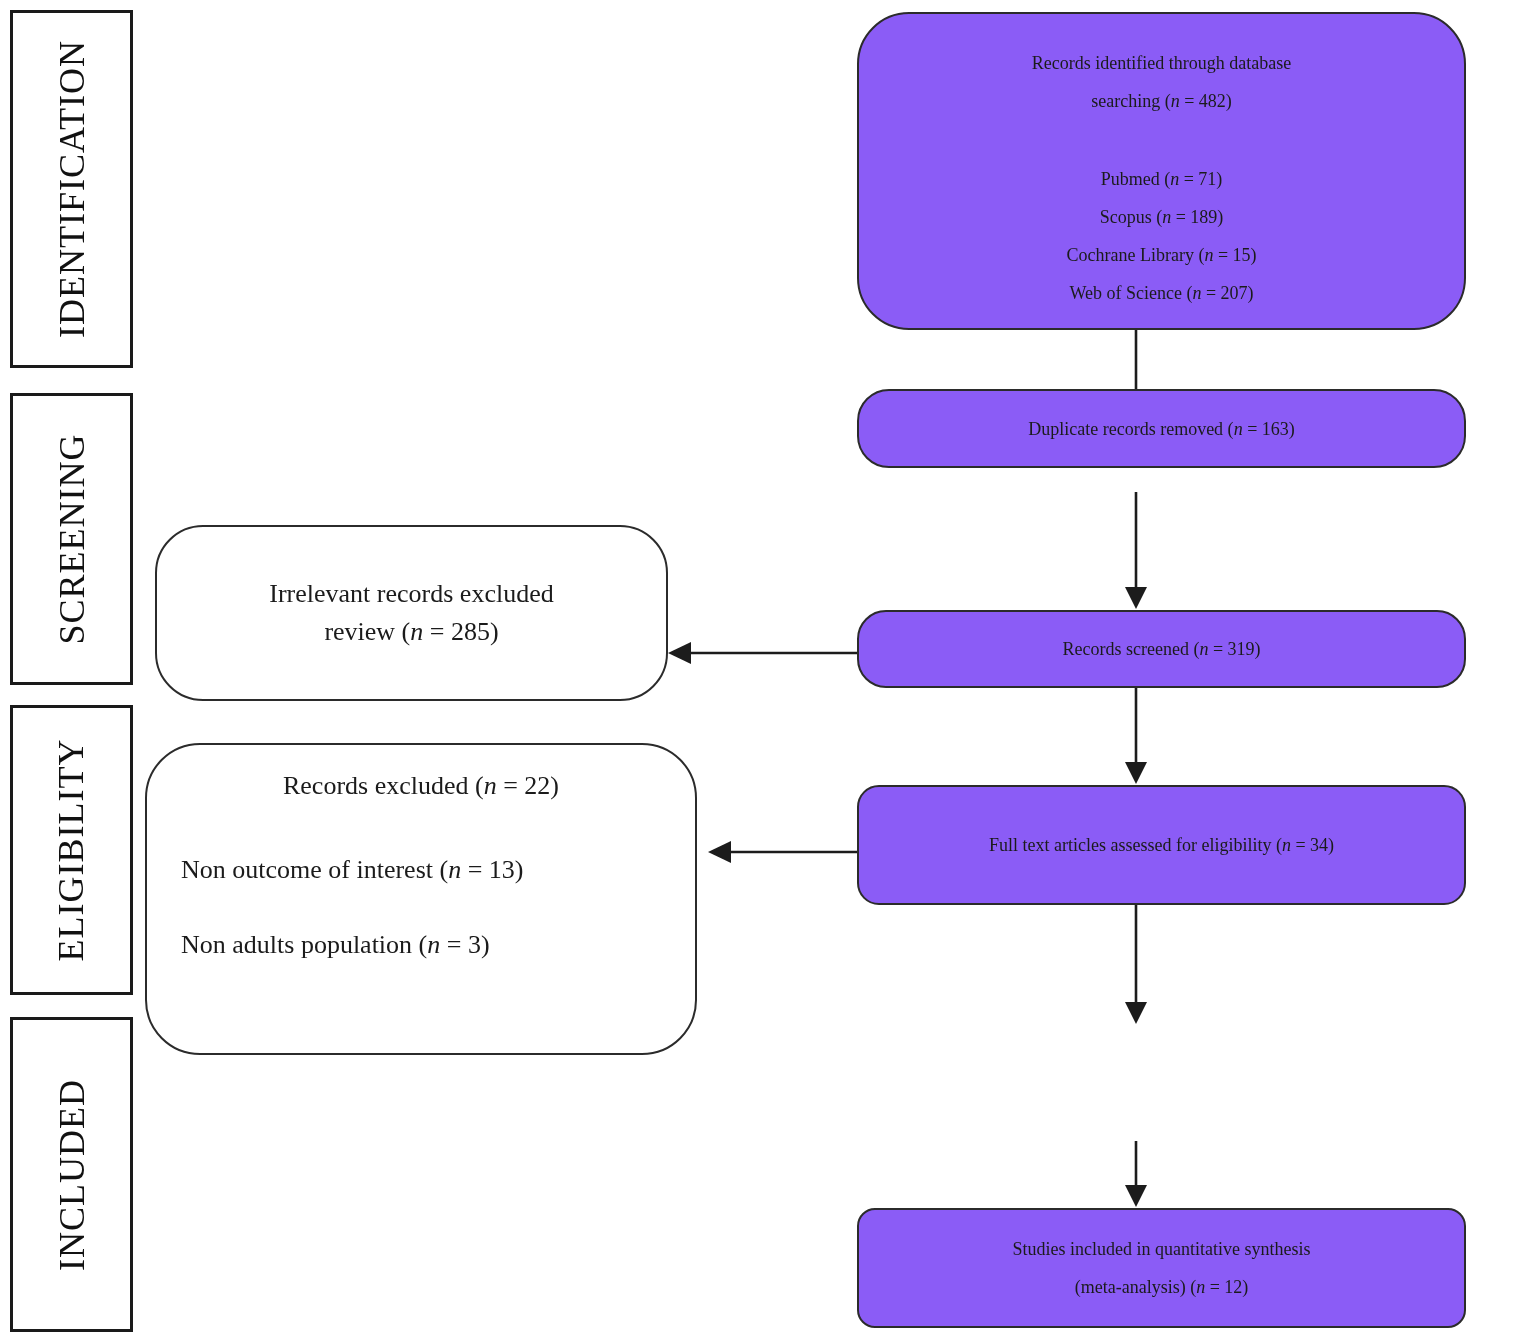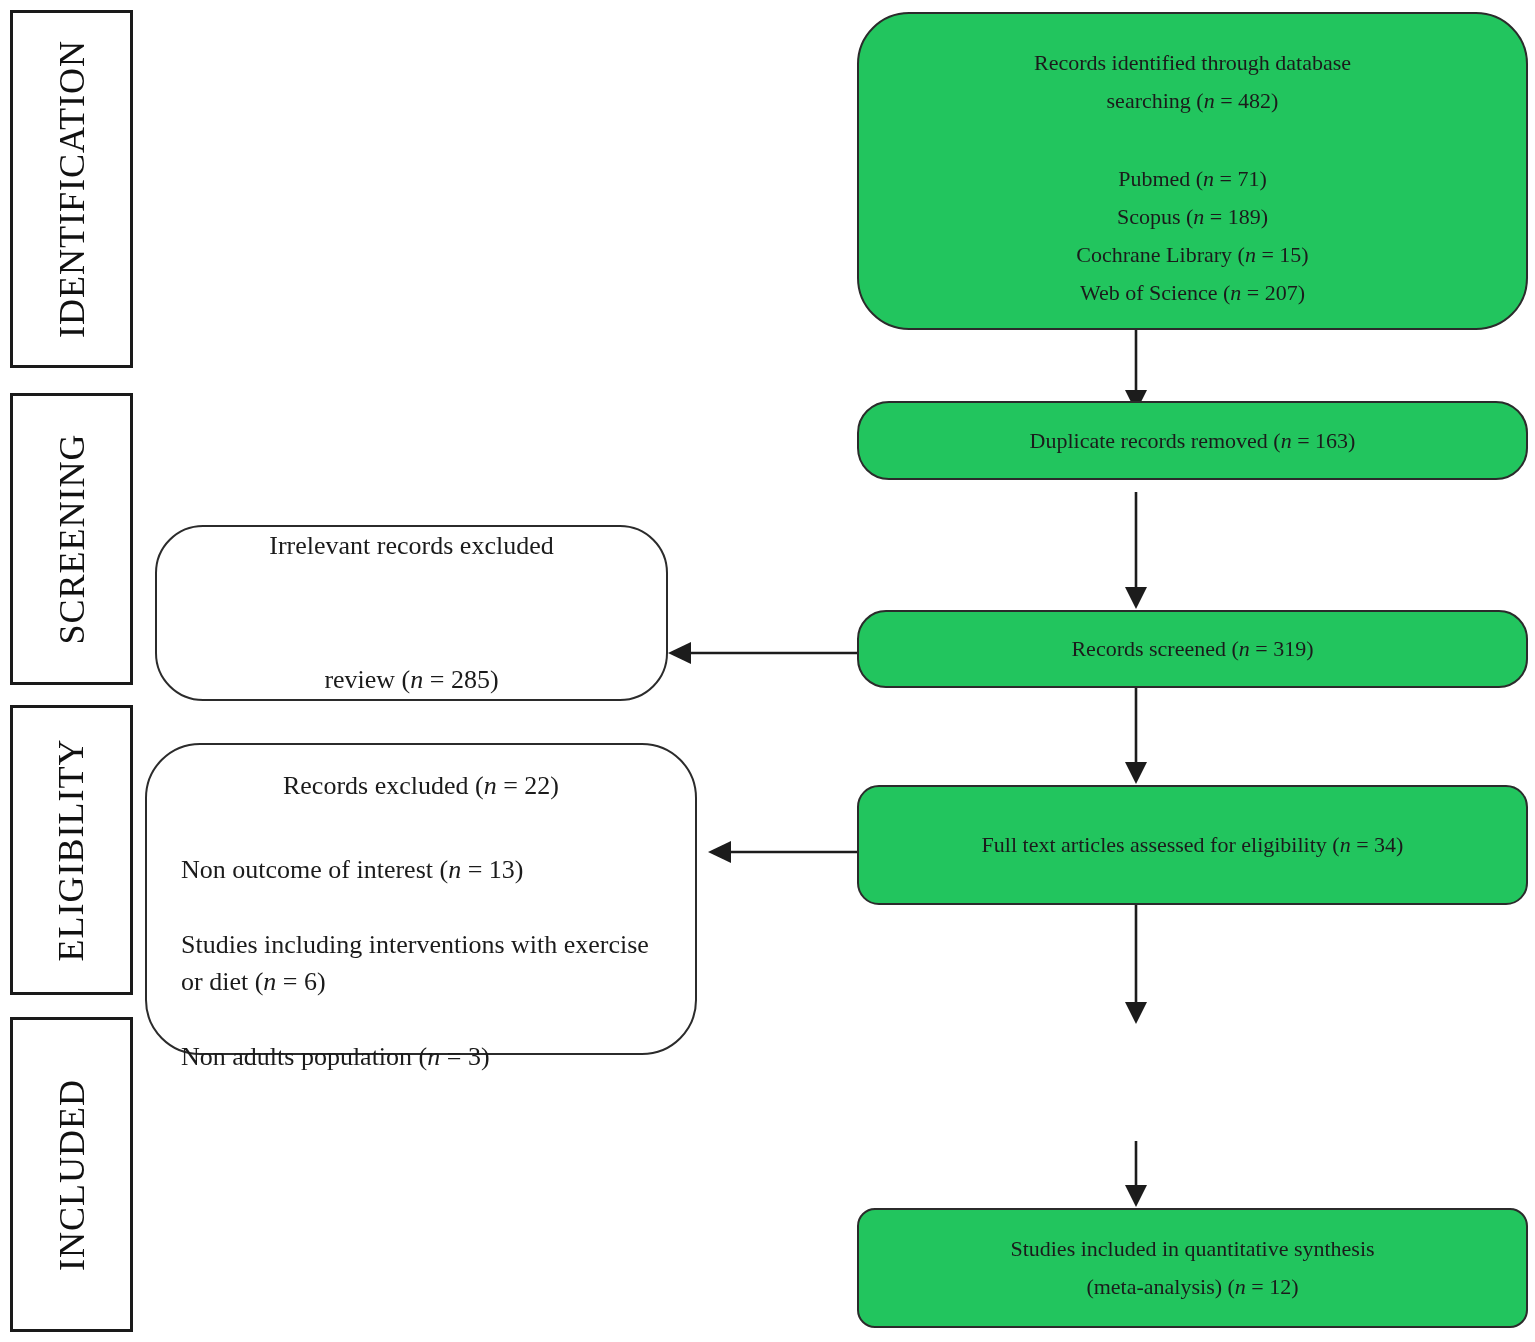--- a/index.html
+++ b/index.html
@@ -46,41 +46,41 @@
   }
   .stage-identification { top: 10px;  height: 352px; }
   .stage-screening      { top: 393px; height: 286px; }
   .stage-eligibility    { top: 705px; height: 284px; }
   .stage-included       { top: 1017px; height: 309px; }
 
   
   .flow-box {
     position: absolute;
     left: 857px;
-    width: 671px;
+    width: 609px;
     border: 2.6px solid #2b2b2b;
-    background: #22c55e;
+    background: #8b5cf6;
     box-sizing: border-box;
-    font-size: 22px;
+    font-size: 18px;
     line-height: 38px;
     text-align: center;
     display: flex;
     flex-direction: column;
     align-items: center;
     justify-content: center;
   }
   .box-identified {
     top: 12px;
     height: 318px;
     border-radius: 52px;
     justify-content: flex-start;
     padding-top: 30px;
   }
   .box-identified .spacer { height: 40px; }
-  .box-duplicates   { top: 401px;  height: 79px;  border-radius: 32px; }
+  .box-duplicates   { top: 389px;  height: 79px;  border-radius: 32px; }
   .box-screened     { top: 610px;  height: 78px;  border-radius: 29px; }
   .box-fulltext     { top: 785px;  height: 120px; border-radius: 22px; }
   .box-qualitative  { top: 1025px; height: 116px; border-radius: 18px; }
   .box-quantitative { top: 1208px; height: 120px; border-radius: 18px; text-align: center; }
 
   
   .excl-box {
     position: absolute;
     border: 2.6px solid #2b2b2b;
     background: #ffffff;
@@ -88,21 +88,21 @@
     font-size: 26px;
     line-height: 38px;
   }
   .excl-screening {
     left: 155px; top: 525px;
     width: 513px; height: 176px;
     border-radius: 48px;
     display: flex;
     flex-direction: column;
     align-items: center;
-    justify-content: space-between;
+    justify-content: center;
     text-align: center;
   }
   .excl-eligibility {
     left: 145px; top: 743px;
     width: 552px; height: 312px;
     border-radius: 55px;
     padding: 22px 34px 0 34px;
     text-align: left;
   }
   .excl-eligibility .excl-title {
@@ -192,17 +192,16 @@
   </div>
 
   <div class="excl-box excl-screening">
     <div>Irrelevant records excluded</div>
     <div>review (<i>n</i> = 285)</div>
   </div>
 
   <div class="excl-box excl-eligibility">
     <div class="excl-title">Records excluded (<i>n</i> = 22)</div>
     <div class="reason">Non outcome of interest (<i>n</i> = 13)</div>
-    <div class="reason">Studies including interventions with exercise or diet (<i>n</i> = 6)</div>
     <div class="reason">Non adults population (<i>n</i> = 3)</div>
   </div>
 
 </div>
 
 </body></html>

